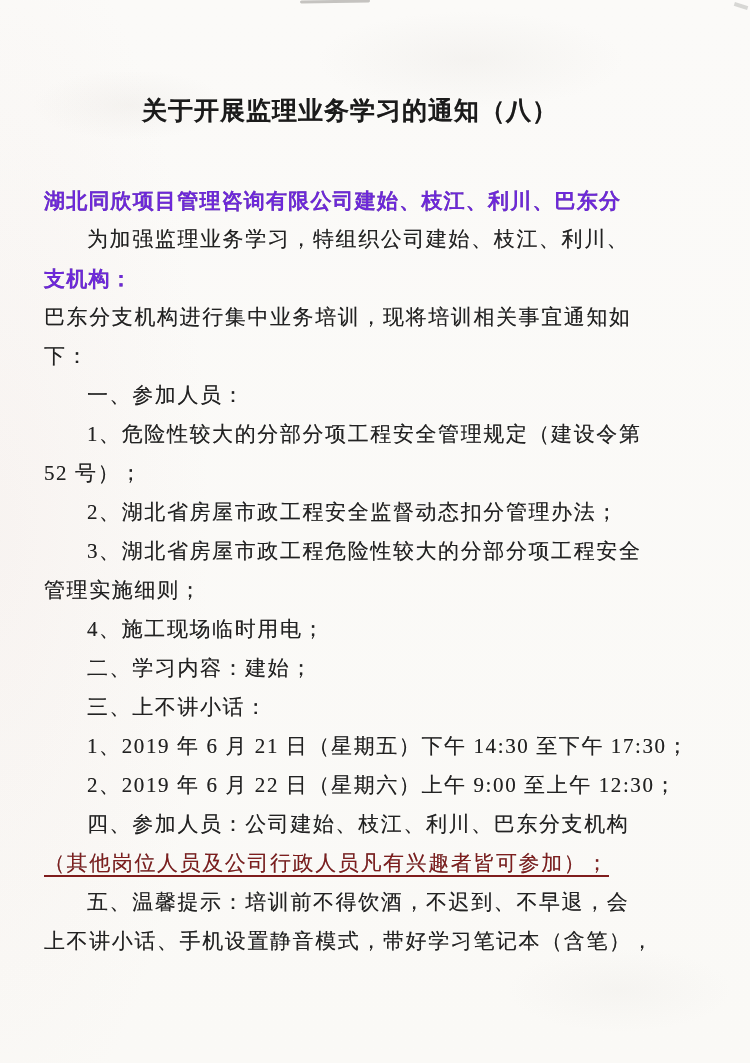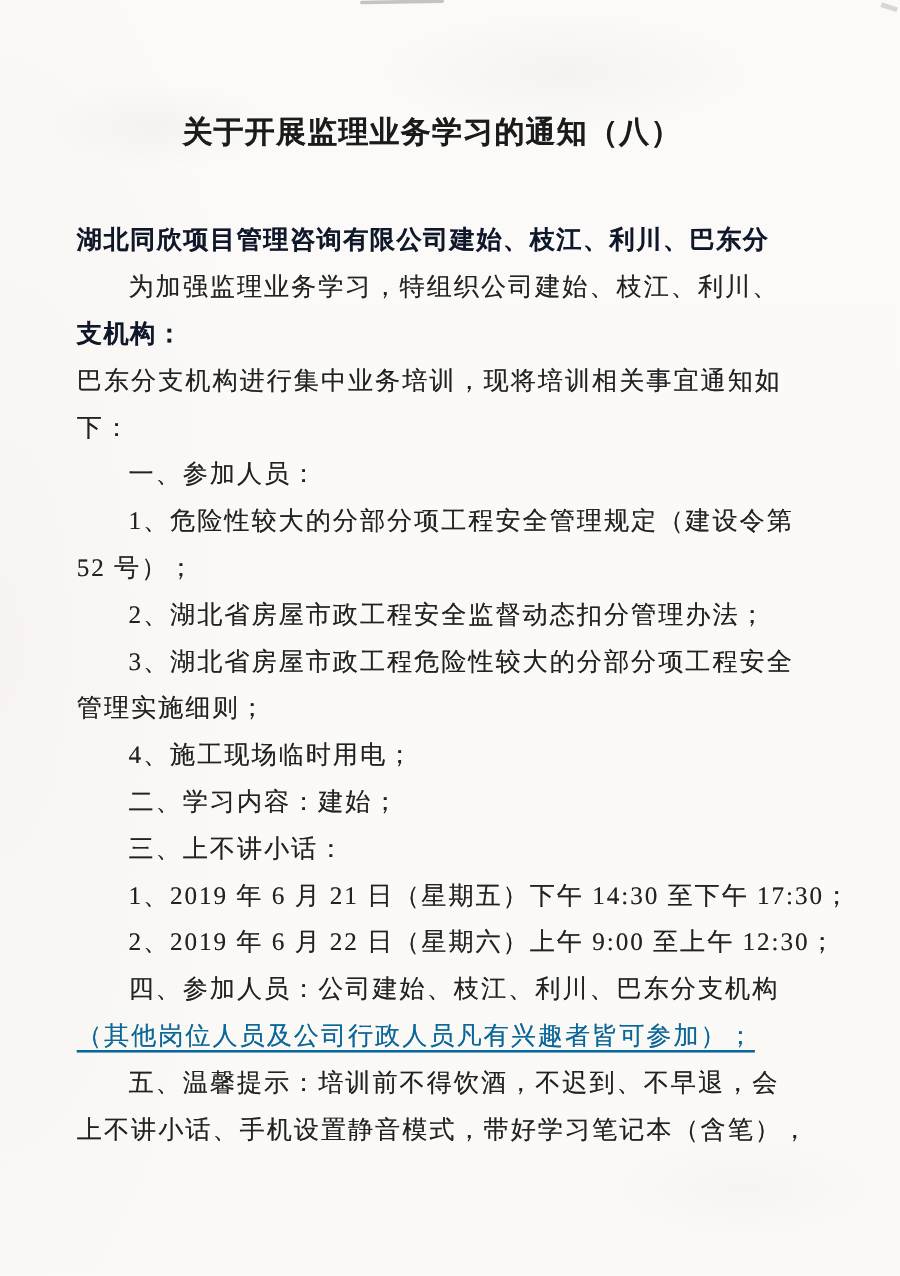--- a/index.html
+++ b/index.html
@@ -39,21 +39,21 @@
     background: rgba(150,148,145,0.35);
     transform: rotate(18deg);
   }
   .page {
     position: absolute;
     top: 0;
     left: 0;
     width: 750px;
     height: 794px;
     box-sizing: border-box;
-    padding: 92px 94px 0 64px;
+    padding: 92px 94px 0 44px;
   }
   .doc-title {
     text-align: center;
     font-family: "Liberation Sans", "DejaVu Sans", sans-serif;
     font-weight: bold;
     font-size: 25px;
     letter-spacing: 1px;
     color: #1b1b1b;
     line-height: 36px;
     text-shadow: 0 0 0.5px rgba(30,30,30,0.55);
@@ -70,27 +70,27 @@
     height: 39px;
     white-space: nowrap;
   }
   .line.indent {
     padding-left: 43px;
   }
   .line.bold {
     font-family: "Liberation Sans", "DejaVu Sans", sans-serif;
     font-weight: bold;
     letter-spacing: 1.2px;
-    color: #0f172a;
+    color: #6d28d9;
   }
   .line.underline {
     text-decoration: underline;
     text-decoration-thickness: 1.5px;
     text-underline-offset: 5px;
-    color: #0369a1;
+    color: #7f1d1d;
   }
 </style>
 </head>
 <body>
 
 <div class="scan-mark-top"></div>
 <div class="scan-mark-corner"></div>
 
 <div class="page">
   <div class="doc-title">关于开展监理业务学习的通知（八）</div>

